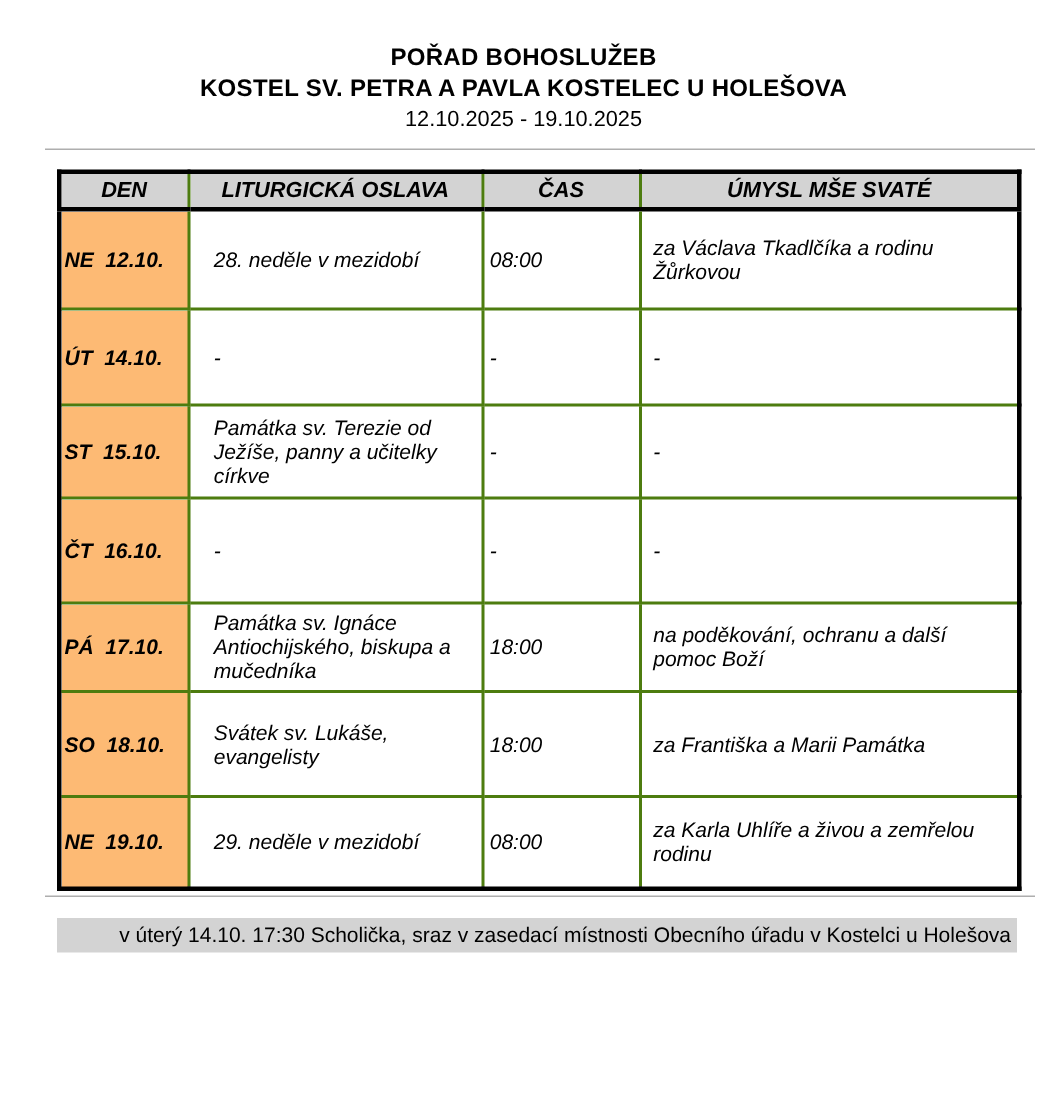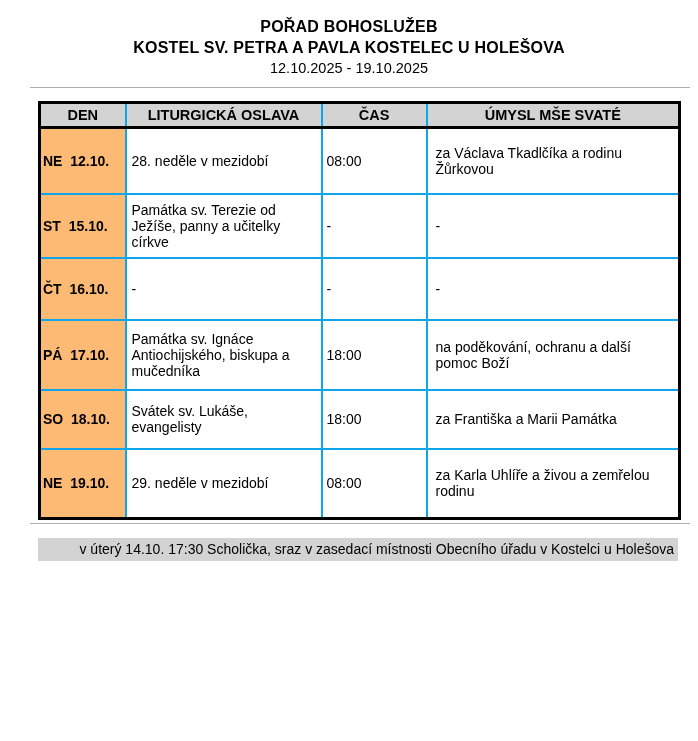--- a/index.html
+++ b/index.html
@@ -12,21 +12,21 @@
     color: #000000;
     -webkit-font-smoothing: antialiased;
   }
   .page {
     position: relative;
     width: 698px;
     height: 741px;
     overflow: hidden;
   }
   .title-block {
-    padding-top: 16px;
+    padding-top: 28px;
     text-align: center;
   }
   .title-line1, .title-line2 {
     font-size: 16px;
     font-weight: bold;
     line-height: 21px;
     letter-spacing: 0.2px;
   }
   .date-line {
     font-size: 14.5px;
@@ -43,41 +43,42 @@
   .hairline-bottom { margin-top: 3px; }
 
   table.schedule {
     border-collapse: collapse;
     table-layout: fixed;
     width: 640px;
     margin: 13px 0 0 38px;
     border: 3px solid #000000;
   }
   table.schedule th, table.schedule td {
-    border: 2px solid #0ea5e9;
+    border: 2px solid #4d7c0f;
     vertical-align: middle;
     font-size: 14px;
     padding: 2px 6px;
     overflow: hidden;
+    font-style: italic;
   }
   table.schedule thead th {
     background: #d3d3d3;
     font-weight: bold;
     font-size: 14.5px;
     height: 20px;
     padding: 1px 4px;
     border-bottom: 3px solid #000000;
   }
   table.schedule td.day-cell {
     background: #fdba74;
     font-weight: bold;
     white-space: pre;
     padding: 2px 2px;
   }
-  table.schedule td.celebration-cell { padding: 2px 5px; }
+  table.schedule td.celebration-cell { padding: 2px 16px; }
   table.schedule td.time-cell { padding: 2px 4px; }
   table.schedule td.intention-cell { padding: 2px 8px; }
   table.schedule tbody tr:nth-child(1) { height: 66px; }
   table.schedule tbody tr:nth-child(2) { height: 64px; }
   table.schedule tbody tr:nth-child(3) { height: 62px; }
   table.schedule tbody tr:nth-child(4) { height: 70px; }
   table.schedule tbody tr:nth-child(5) { height: 59px; }
   table.schedule tbody tr:nth-child(6) { height: 70px; }
   table.schedule tbody tr:nth-child(7) { height: 62px; }
   table.schedule tbody tr:nth-child(8) { height: 64px; }
@@ -121,20 +122,26 @@
       </tr>
     </thead>
     <tbody>
         <tr>
           <td class="day-cell">NE&nbsp;&nbsp;12.10.</td>
           <td class="celebration-cell">28. neděle v mezidobí</td>
           <td class="time-cell">08:00</td>
           <td class="intention-cell">za Václava Tkadlčíka a rodinu Žůrkovou</td>
         </tr>
         <tr>
+          <td class="day-cell">ÚT&nbsp;&nbsp;14.10.</td>
+          <td class="celebration-cell">-</td>
+          <td class="time-cell">-</td>
+          <td class="intention-cell">-</td>
+        </tr>
+        <tr>
           <td class="day-cell">ST&nbsp;&nbsp;15.10.</td>
           <td class="celebration-cell">Památka sv. Terezie od Ježíše, panny a učitelky církve</td>
           <td class="time-cell">-</td>
           <td class="intention-cell">-</td>
         </tr>
         <tr>
           <td class="day-cell">ČT&nbsp;&nbsp;16.10.</td>
           <td class="celebration-cell">-</td>
           <td class="time-cell">-</td>
           <td class="intention-cell">-</td>

